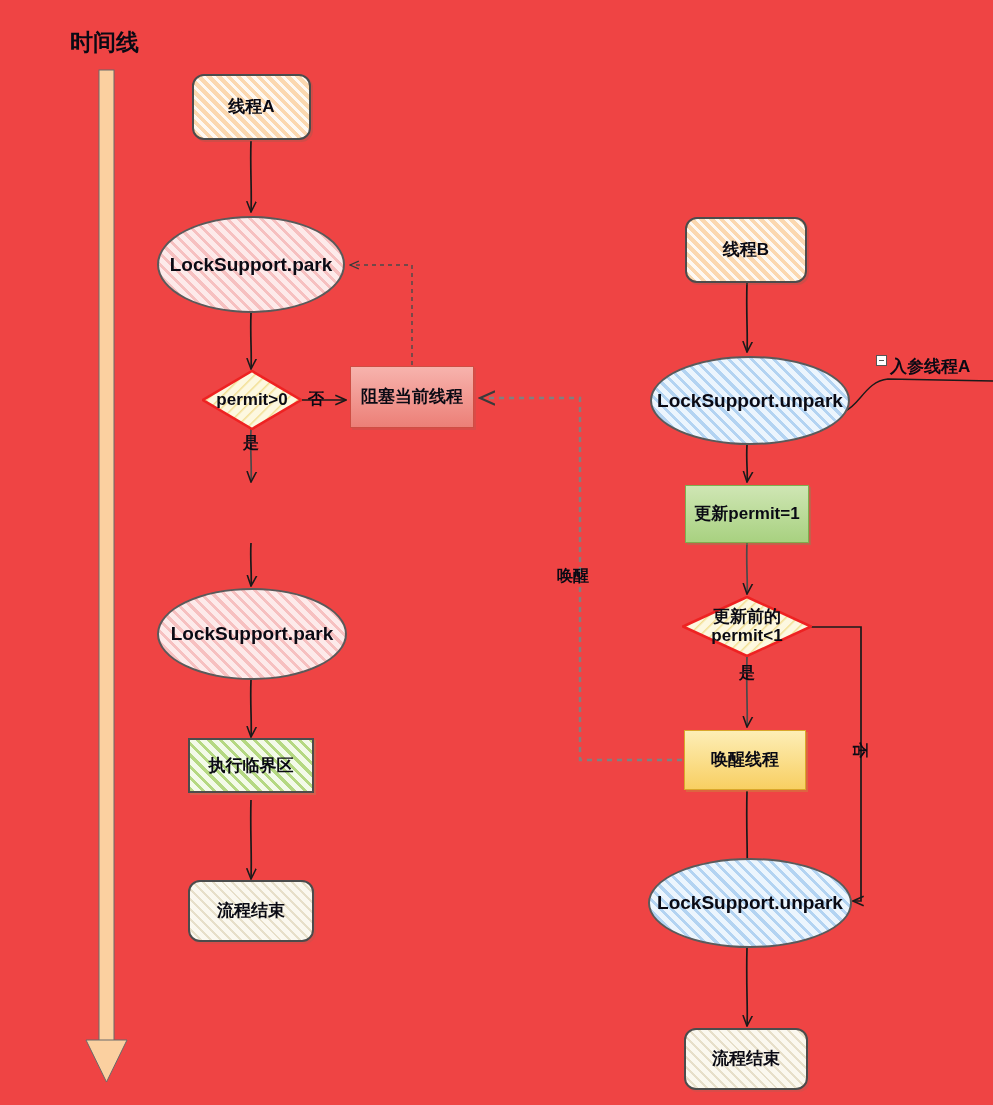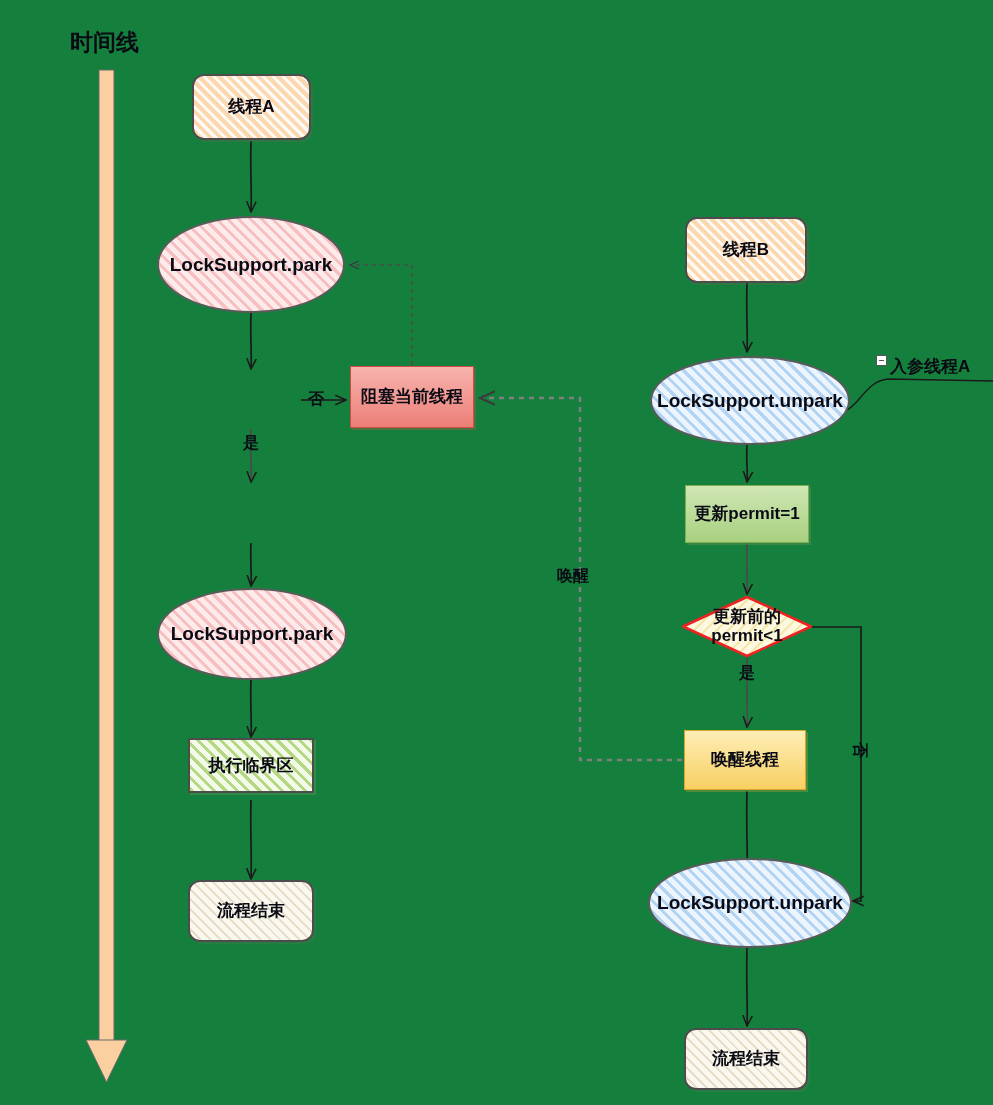--- a/index.html
+++ b/index.html
@@ -5,21 +5,21 @@
   * { box-sizing: border-box; }
   html, body {
     margin: 0; padding: 0;
     background: #ffffff;
     font-family: "Liberation Sans", "DejaVu Sans", sans-serif;
   }
   #canvas {
     position: relative;
     width: 993px;
     height: 1105px;
-    background: #15803d;
+    background: #ef4444;
     overflow: hidden;
   }
   #edges {
     position: absolute; left: 0; top: 0;
     width: 993px; height: 1105px;
     pointer-events: none;
   }
   .node {
     position: absolute;
     display: flex;
@@ -177,20 +177,32 @@
 
     <path d="M 845 411 C 860 405, 866 381, 888 379 L 993 381" fill="none" stroke="#1a1a1a" stroke-width="1.4"></path>
   </svg>
 
   <div class="tl-title" style="left:70px; top:27px;">时间线</div>
 
   <div class="node term term-orange" style="left:192px; top:74px; width:119px; height:66px;">线程A</div>
 
   <div class="node ellipse ellipse-pink" style="left:157px; top:216px; width:188px; height:97px;">LockSupport.park</div>
 
+  <div class="diamond-wrap" style="left:202px; top:370px; width:100px; height:60px;">
+    <svg class="dshape" viewBox="0 0 100 60" preserveAspectRatio="none">
+      <defs>
+        <pattern id="hy1" width="8" height="8" patternTransform="rotate(45)" patternUnits="userSpaceOnUse">
+          <rect width="8" height="8" fill="#fdf8e0"></rect>
+          <line x1="0" y1="0" x2="0" y2="8" stroke="#f2de92" stroke-width="3"></line>
+        </pattern>
+      </defs>
+      <polygon points="50,1 99,30 50,59 1,30" fill="url(#hy1)" stroke="#ee2222" stroke-width="2.6"></polygon>
+    </svg>
+    <div class="dlabel">permit&gt;0</div>
+  </div>
 
   <div class="node proc proc-red" style="left:350px; top:366px; width:124px; height:62px;">阻塞当前线程</div>
 
 
   <div class="node ellipse ellipse-pink" style="left:157px; top:588px; width:190px; height:92px;">LockSupport.park</div>
 
   <div class="node proc proc-hatchgreen" style="left:188px; top:738px; width:126px; height:55px;">执行临界区</div>
 
   <div class="node term term-cream" style="left:188px; top:880px; width:126px; height:62px;">流程结束</div>
 

